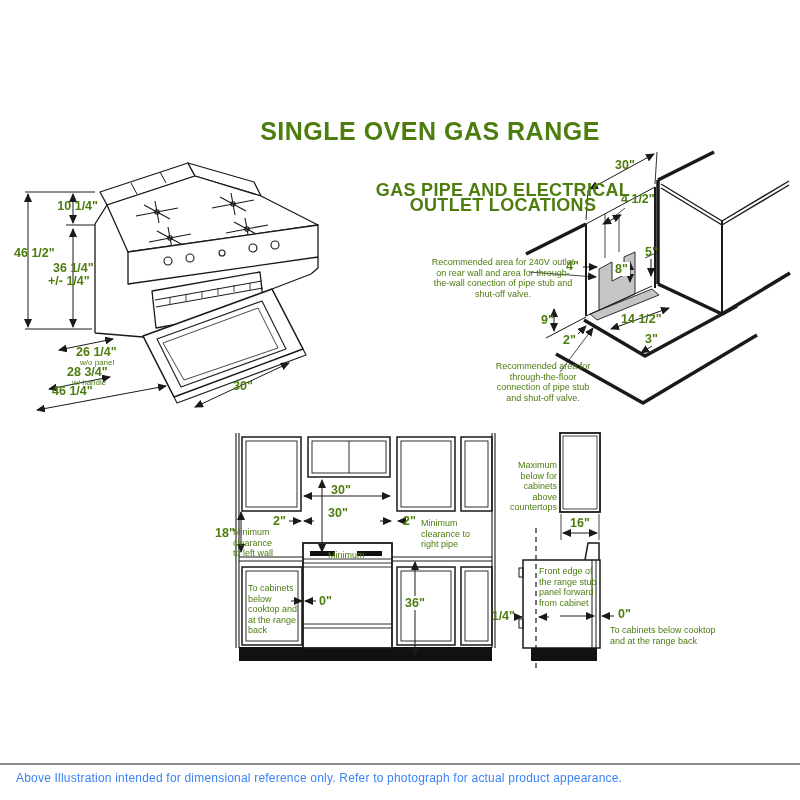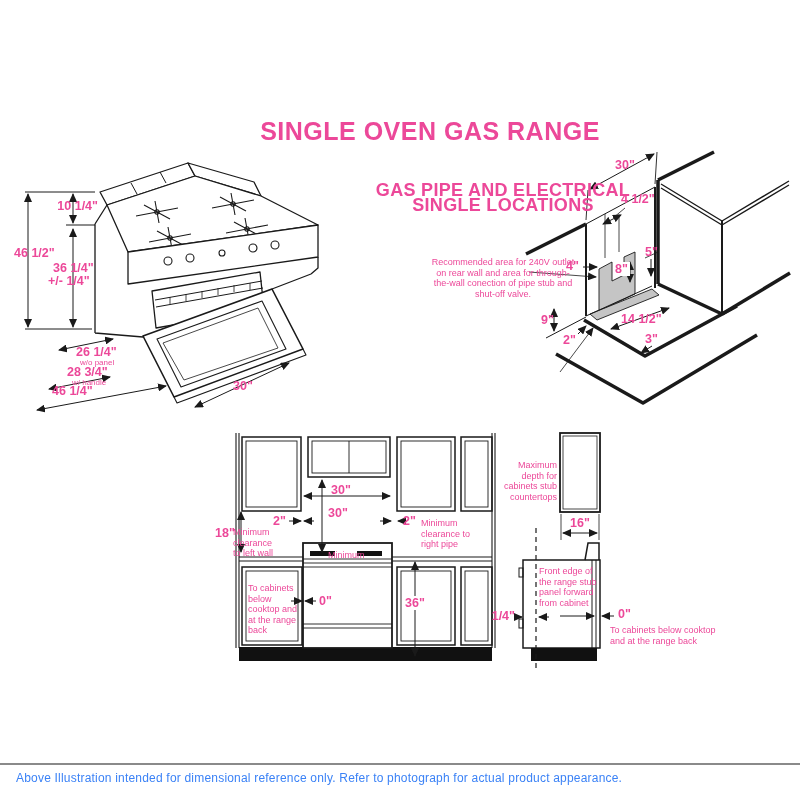--- a/index.html
+++ b/index.html
@@ -1,19 +1,19 @@
 <!DOCTYPE html>
 <html><head>
 <meta charset="utf-8">
 <style>
   html,body{margin:0;padding:0;background:#fff;}
   #page{position:relative;width:800px;height:800px;background:#fff;overflow:hidden;
         font-family:"Liberation Sans","DejaVu Sans",sans-serif;color:#111;}
   #art{position:absolute;left:0;top:0;}
-  .txt{position:absolute;white-space:nowrap;color:#ec4899;}
+  .txt{position:absolute;white-space:nowrap;color:#4d7c0f;}
   .title{font-size:25px;font-weight:bold;letter-spacing:.5px;transform:translateX(-50%);}
   .dim{font-size:12.5px;font-weight:bold;}
   .dim-c{transform:translateX(-50%);}
   .tiny{font-size:8px;font-weight:normal;}
   .note{font-size:9px;font-weight:normal;white-space:normal;line-height:1.18;}
   .note-c{text-align:center;margin-left:36px;}
   .note-r{text-align:right;}
   .ghead{font-size:18px;font-weight:bold;letter-spacing:.3px;transform:translateX(-50%);}
   .footer{font-size:12px;color:#3b82f6;letter-spacing:.2px;}
   .bgw{background:#fff;padding:0 2px;}
@@ -210,22 +210,23 @@
 <div class="txt dim" style="left:53px;top:261px">36 1/4"</div>
 <div class="txt dim" style="left:48px;top:274px">+/- 1/4"</div>
 <div class="txt dim" style="left:76px;top:345px">26 1/4"</div>
 <div class="txt tiny" style="left:80px;top:358px">w/o panel</div>
 <div class="txt dim" style="left:67px;top:365px">28 3/4"</div>
 <div class="txt tiny" style="left:72px;top:378px">w/ handle</div>
 <div class="txt dim" style="left:52px;top:384px">46 1/4"</div>
 <div class="txt dim dim-c" style="left:243px;top:379px">30"</div>
 
 <div class="txt ghead" style="left:503px;top:180px">GAS PIPE AND ELECTRICAL</div>
-<div class="txt ghead" style="left:503px;top:195px">SINGLE LOCATIONS</div>
+<div class="txt ghead" style="left:503px;top:195px">OUTLET LOCATIONS</div>
 <div class="txt note note-c" style="left:394px;top:257px;width:146px">Recommended area for 240V outlet on rear wall and area for through-the-wall conection of pipe stub and shut-off valve.</div>
+<div class="txt note note-c" style="left:452px;top:361px;width:110px">Recommended area for through-the-floor connection of pipe stub and shut-off valve.</div>
 <div class="txt dim dim-c" style="left:625px;top:158px">30"</div>
 <div class="txt dim" style="left:621px;top:192px">4 1/2"</div>
 <div class="txt dim" style="left:645px;top:245px">5"</div>
 <div class="txt dim" style="left:566px;top:259px">4"</div>
 <div class="txt dim bgw" style="left:613px;top:262px">8"</div>
 <div class="txt dim" style="left:541px;top:313px">9"</div>
 <div class="txt dim" style="left:563px;top:333px">2"</div>
 <div class="txt dim" style="left:621px;top:312px">14 1/2"</div>
 <div class="txt dim" style="left:645px;top:332px">3"</div>
 
@@ -235,21 +236,21 @@
 <div class="txt dim" style="left:273px;top:514px">2"</div>
 <div class="txt dim" style="left:403px;top:514px">2"</div>
 <div class="txt note" style="left:421px;top:518px;width:58px">Minimum clearance to right pipe</div>
 <div class="txt dim" style="left:215px;top:526px">18"</div>
 <div class="txt note" style="left:233px;top:527px;width:48px">Minimum clearance to left wall</div>
 <div class="txt note" style="left:248px;top:583px;width:50px">To cabinets below cooktop and at the range back</div>
 <div class="txt dim" style="left:319px;top:594px">0"</div>
 <div class="txt dim dim-c bgw" style="left:415px;top:596px">36"</div>
 <div class="txt dim" style="left:487px;top:609px;width:28px;text-align:right">1/4"</div>
 
-<div class="txt note note-r" style="left:498px;top:460px;width:59px">Maximum depth for cabinets stub countertops</div>
+<div class="txt note note-r" style="left:498px;top:460px;width:59px">Maximum below for cabinets above countertops</div>
 <div class="txt dim dim-c" style="left:580px;top:516px">16"</div>
 <div class="txt note" style="left:539px;top:566px;width:58px">Front edge of the range stub panel forward from cabinet</div>
 <div class="txt dim" style="left:618px;top:607px">0"</div>
 <div class="txt note" style="left:610px;top:625px;width:120px">To cabinets below cooktop and at the range back</div>
 
 <div class="txt footer" style="left:16px;top:771px">Above Illustration intended for dimensional reference only. Refer to photograph for actual product appearance.</div>
 
 </div>
 
 </body></html>

